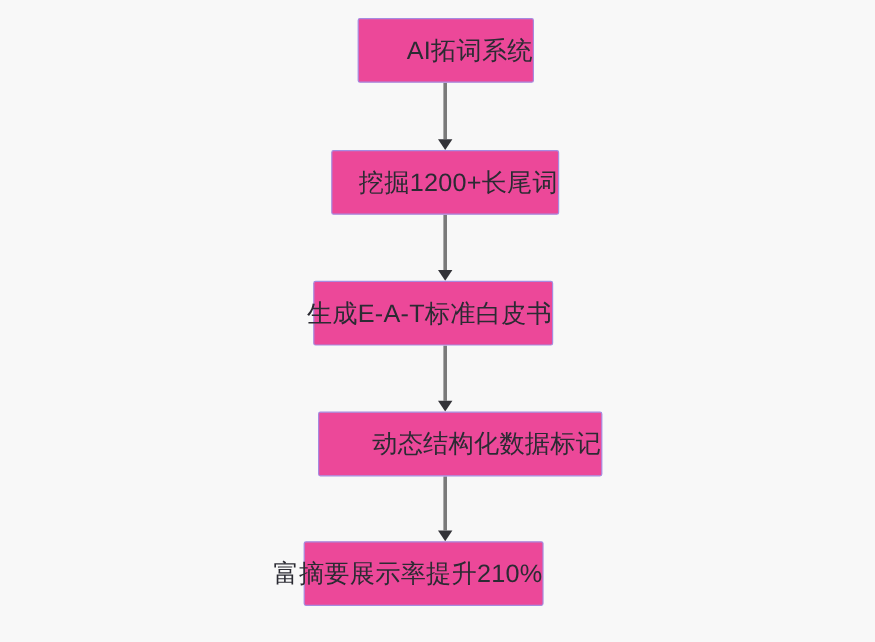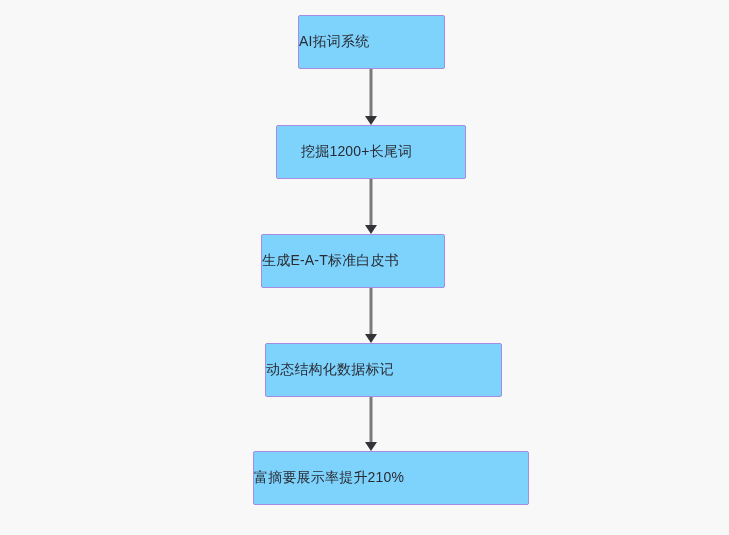--- a/index.html
+++ b/index.html
@@ -14,28 +14,28 @@
     overflow: hidden;
   }
   #flow-canvas {
     position: relative;
     width: 729px;
     height: 535px;
   }
   .node {
     position: absolute;
     box-sizing: border-box;
-    background: #7dd3fc;
+    background: #ec4899;
     border: 1.6px solid #a68be0;
     border-radius: 2px;
     display: flex;
     align-items: center;
-    justify-content: flex-start;
+    justify-content: flex-end;
     color: #2b2b33;
-    font-size: 14px;
+    font-size: 21px;
     letter-spacing: 0.2px;
     white-space: nowrap;
     user-select: none;
   }
   .edge {
     position: absolute;
     width: 3px;
     background: #7a7a7a;
     transform: translateX(-50%);
   }
@@ -67,25 +67,25 @@
   <div class="arrowhead" style="left:371px; top:442px;"></div>
 
   <div class="node" style="left:298px; top:15px; width:147px; height:54px;">
     <span>AI拓词系统</span>
   </div>
 
   <div class="node" style="left:276px; top:125px; width:190px; height:54px;padding-left:24px;">
     <span>挖掘1200+长尾词</span>
   </div>
 
-  <div class="node" style="left:261px; top:234px; width:184px; height:54px;">
+  <div class="node" style="left:261px; top:234px; width:200px; height:54px;">
     <span>生成E-A-T标准白皮书</span>
   </div>
 
   <div class="node" style="left:265px; top:343px; width:237px; height:54px;">
     <span>动态结构化数据标记</span>
   </div>
 
-  <div class="node" style="left:253px; top:451px; width:276px; height:54px;">
+  <div class="node" style="left:253px; top:451px; width:200px; height:54px;">
     <span>富摘要展示率提升210%</span>
   </div>
 
 </div>
 
 </body></html>

